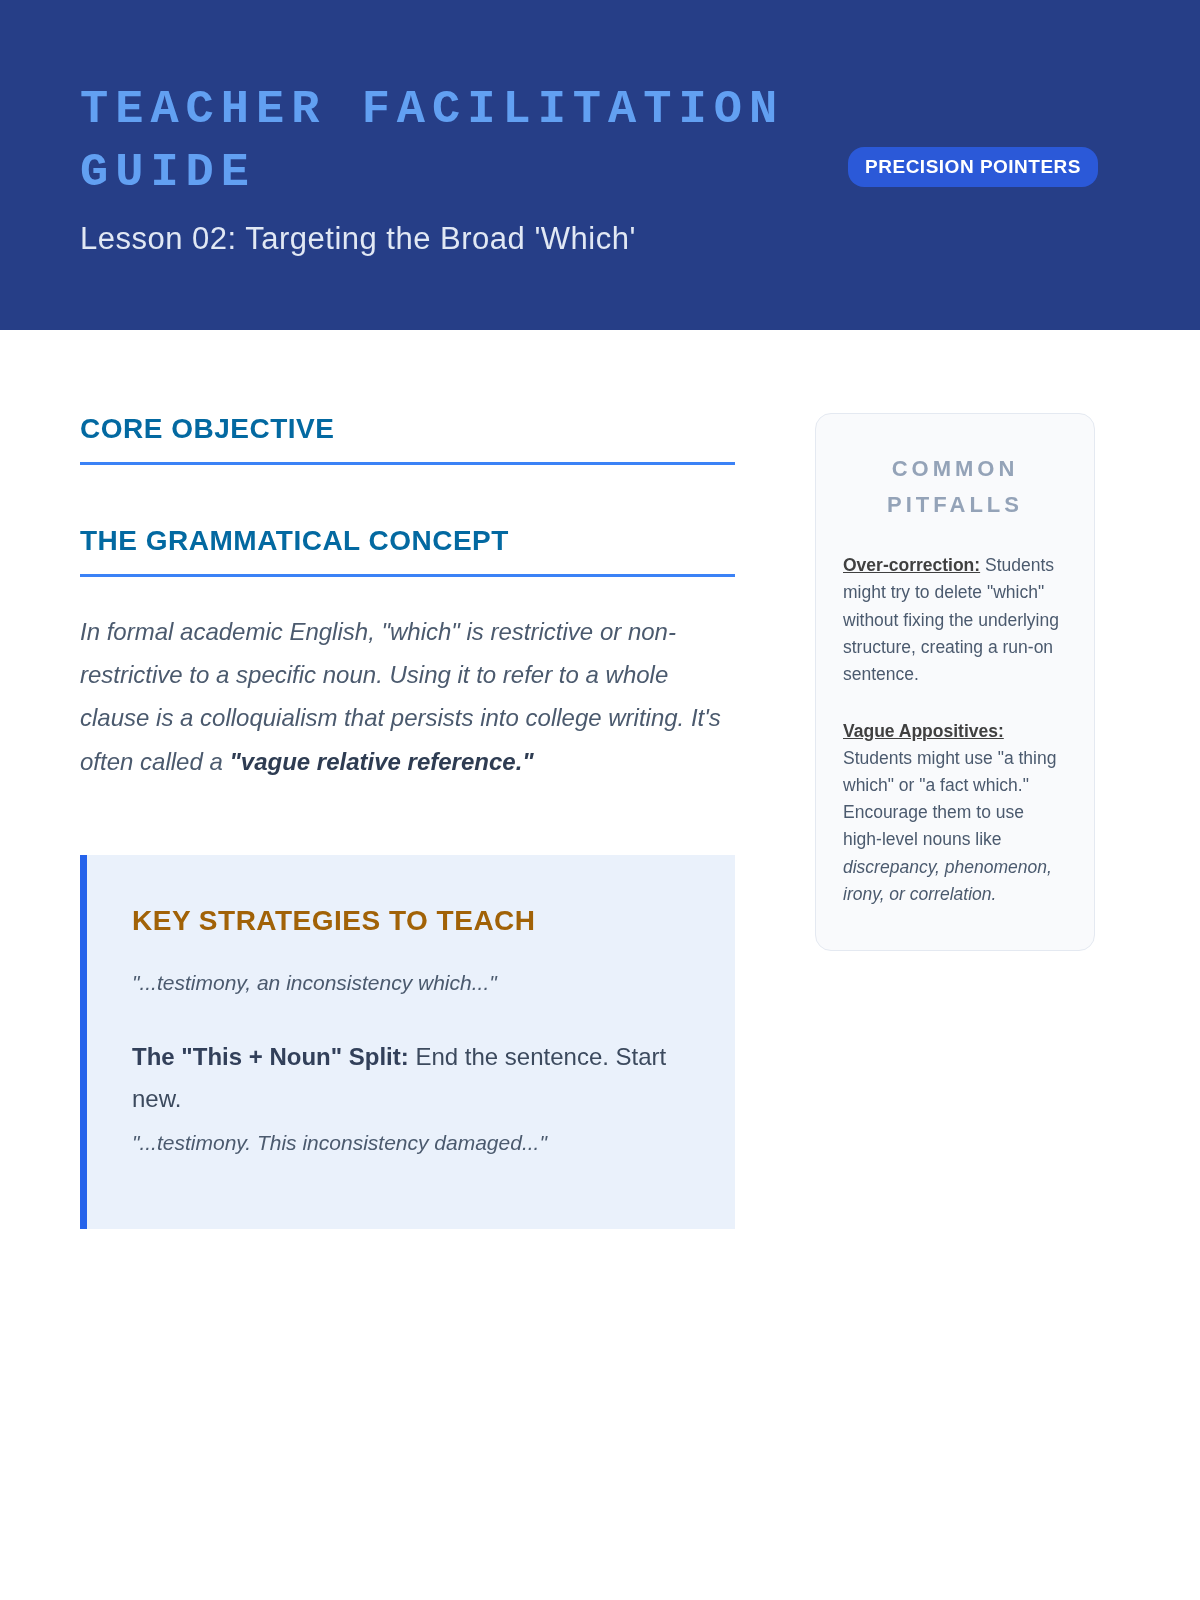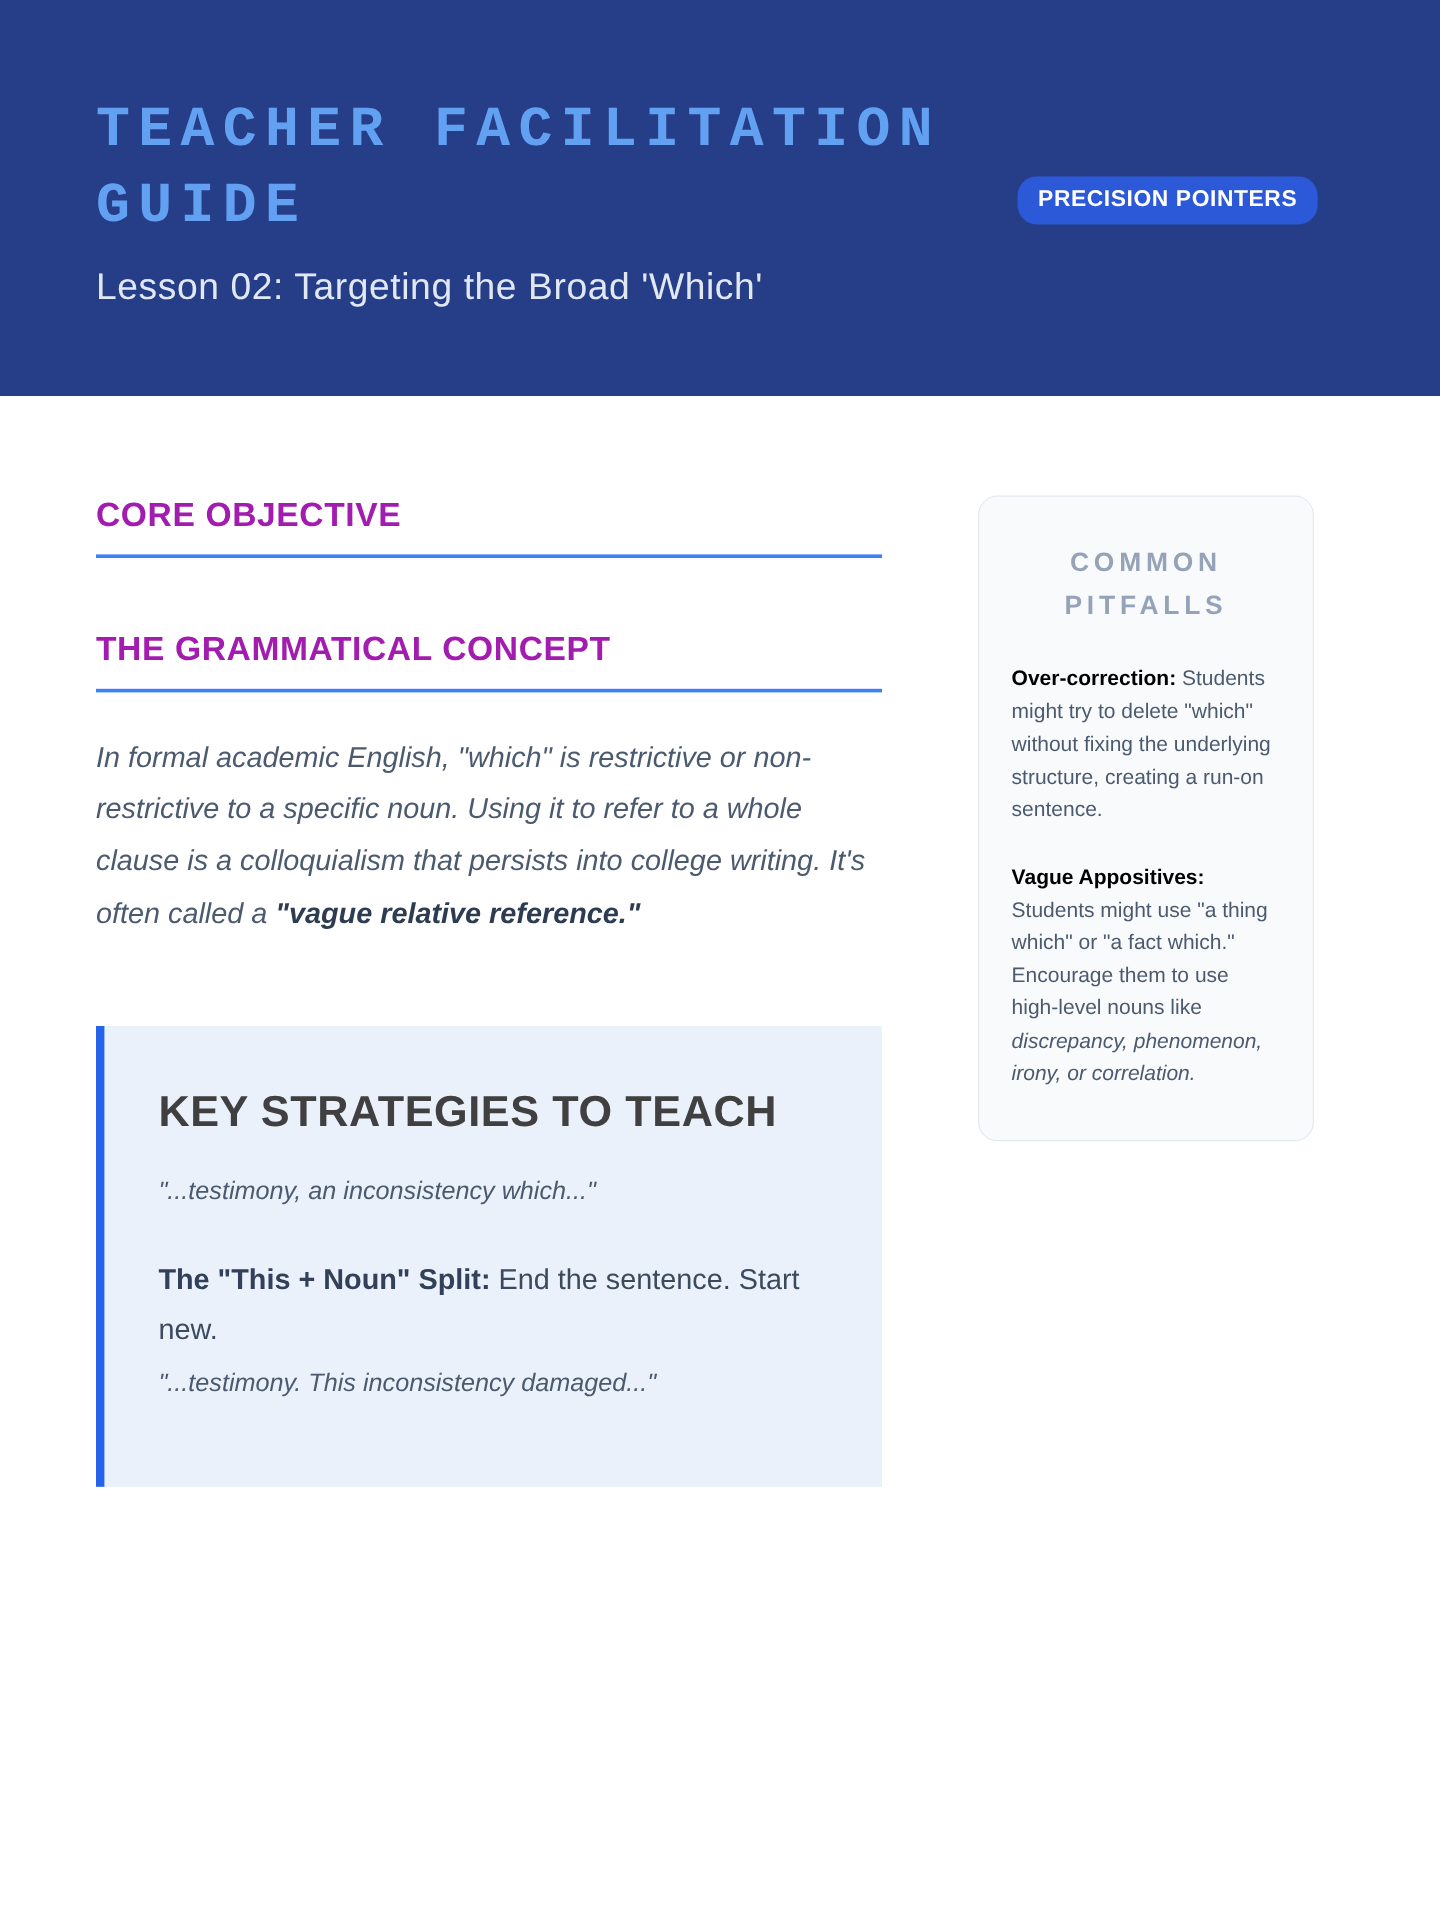--- a/index.html
+++ b/index.html
@@ -56,21 +56,21 @@
     gap: 80px;
     padding: 83px 105px 0 80px;
     align-items: flex-start;
     box-sizing: border-box;
   }
   .left-col { width: 655px; flex: none; }
 
   
   .section-heading {
     margin: 0;
-    color: #a21caf;
+    color: #0369a1;
     font-size: 28px;
     font-weight: bold;
     letter-spacing: 0.5px;
   }
   .section-rule {
     height: 3px;
     background: #3b82f6;
     margin-top: 17px;
   }
   .section-body {
@@ -90,22 +90,22 @@
 
   
   .strategies {
     margin-top: 72px;
     background: #eaf1fb;
     border-left: 7px solid #2563eb;
     padding: 50px 45px 70px 45px;
   }
   .strategies-heading {
     margin: 0;
-    color: #404040;
-    font-size: 36px;
+    color: #a16207;
+    font-size: 28px;
     font-weight: bold;
     letter-spacing: 0.5px;
   }
   .strategy { margin-top: 30px; }
   .strategy + .strategy { margin-top: 38px; }
   .strategy-main {
     margin: 0;
     color: #3c4a5e;
     font-size: 24px;
     line-height: 1.75;
@@ -137,21 +137,21 @@
     font-weight: bold;
     letter-spacing: 4px;
     line-height: 1.62;
   }
   .pitfall {
     margin: 30px 0 0 0;
     color: #4b5a6e;
     font-size: 17.5px;
     line-height: 1.55;
   }
-  .pitfall strong { color: #000000; }
+  .pitfall strong { color: #404040; text-decoration: underline; }
   .pitfall em { font-style: italic; }
 </style>
 </head>
 <body>
 
 <div class="page">
 
   <header class="hero">
     <h1 class="hero-title">
       <span>TEACHER FACILITATION</span>

